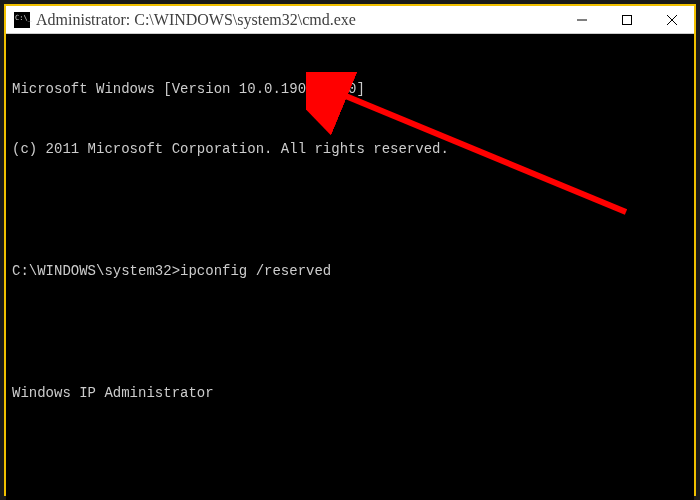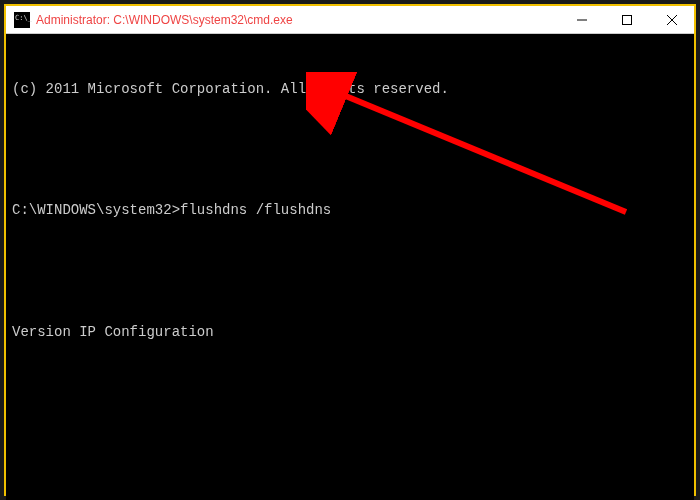--- a/index.html
+++ b/index.html
@@ -42,23 +42,23 @@
     .titlebar-icon::before {
       content: "C:\\_";
       position: absolute;
       color: #ccc;
       font-size: 7px;
       top: 2px;
       left: 1px;
       font-family: Consolas, monospace;
     }
     .titlebar-text {
-      font-family: Liberation Sans, sans-serif;
-      font-size: 12px;
-      color: #ef4444;
+      font-family: Liberation Serif, serif;
+      font-size: 16px;
+      color: #404040;
       flex: 1;
       white-space: nowrap;
       overflow: hidden;
     }
     .win-controls {
       display: flex;
       height: 100%;
     }
     .win-btn {
       width: 45px;
@@ -119,25 +119,26 @@
       <div class="win-btn close">
         <svg viewBox="0 0 10 10">
             <line x1="0" y1="0" x2="10" y2="10" stroke="#000" stroke-width="1"></line>
             <line x1="10" y1="0" x2="0" y2="10" stroke="#000" stroke-width="1"></line>
           </svg>
       </div>
     </div>
   </div>
 
   <div class="terminal">
+    <span class="line">Microsoft Windows [Version 10.0.19042.870]</span>
     <span class="line">(c) 2011 Microsoft Corporation. All rights reserved.</span>
     <span class="line"> </span>
-    <span class="line"><span>C:\WINDOWS\system32&gt;</span><span>flushdns /flushdns</span></span>
+    <span class="line"><span>C:\WINDOWS\system32&gt;</span><span>ipconfig /reserved</span></span>
     <span class="line"> </span>
-    <span class="line">Version IP Configuration</span>
+    <span class="line">Windows IP Administrator</span>
     <span class="line"> </span>
     
     
     
 
     <svg class="arrow" style="left:300px; top:38px;" width="340" height="160">
       <defs>
         <marker id="ah" markerWidth="16" markerHeight="14" refX="2" refY="7" orient="auto">
           <polygon points="0,0 16,7 0,14" fill="#ff0000"></polygon>
         </marker>

